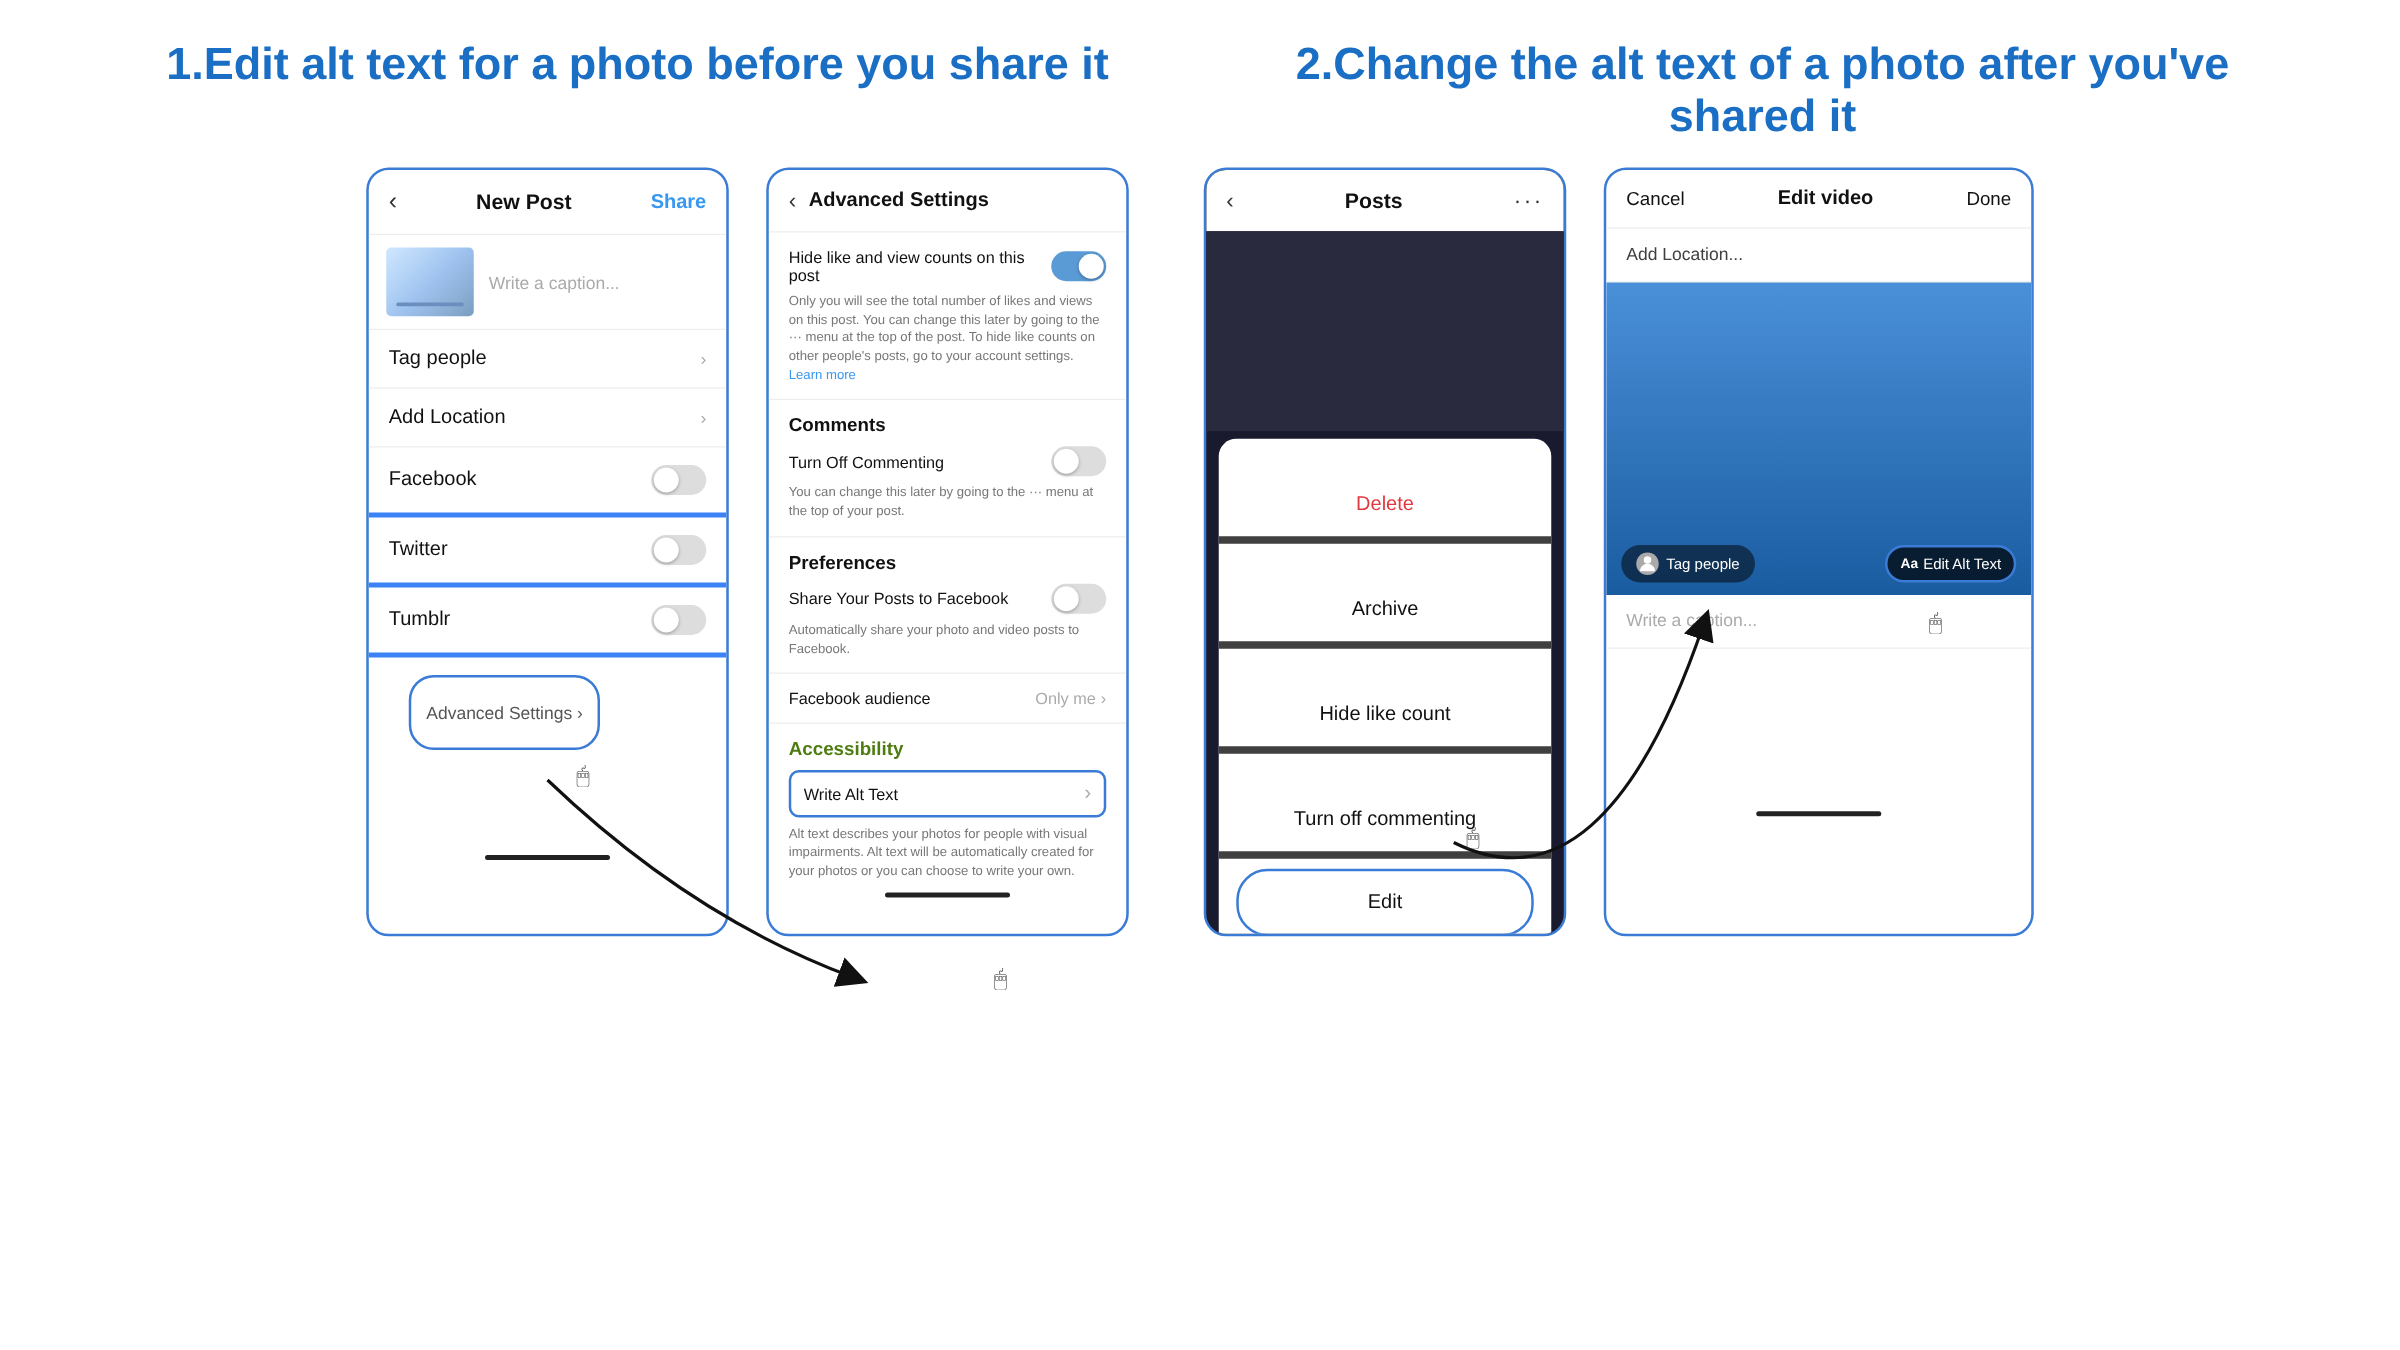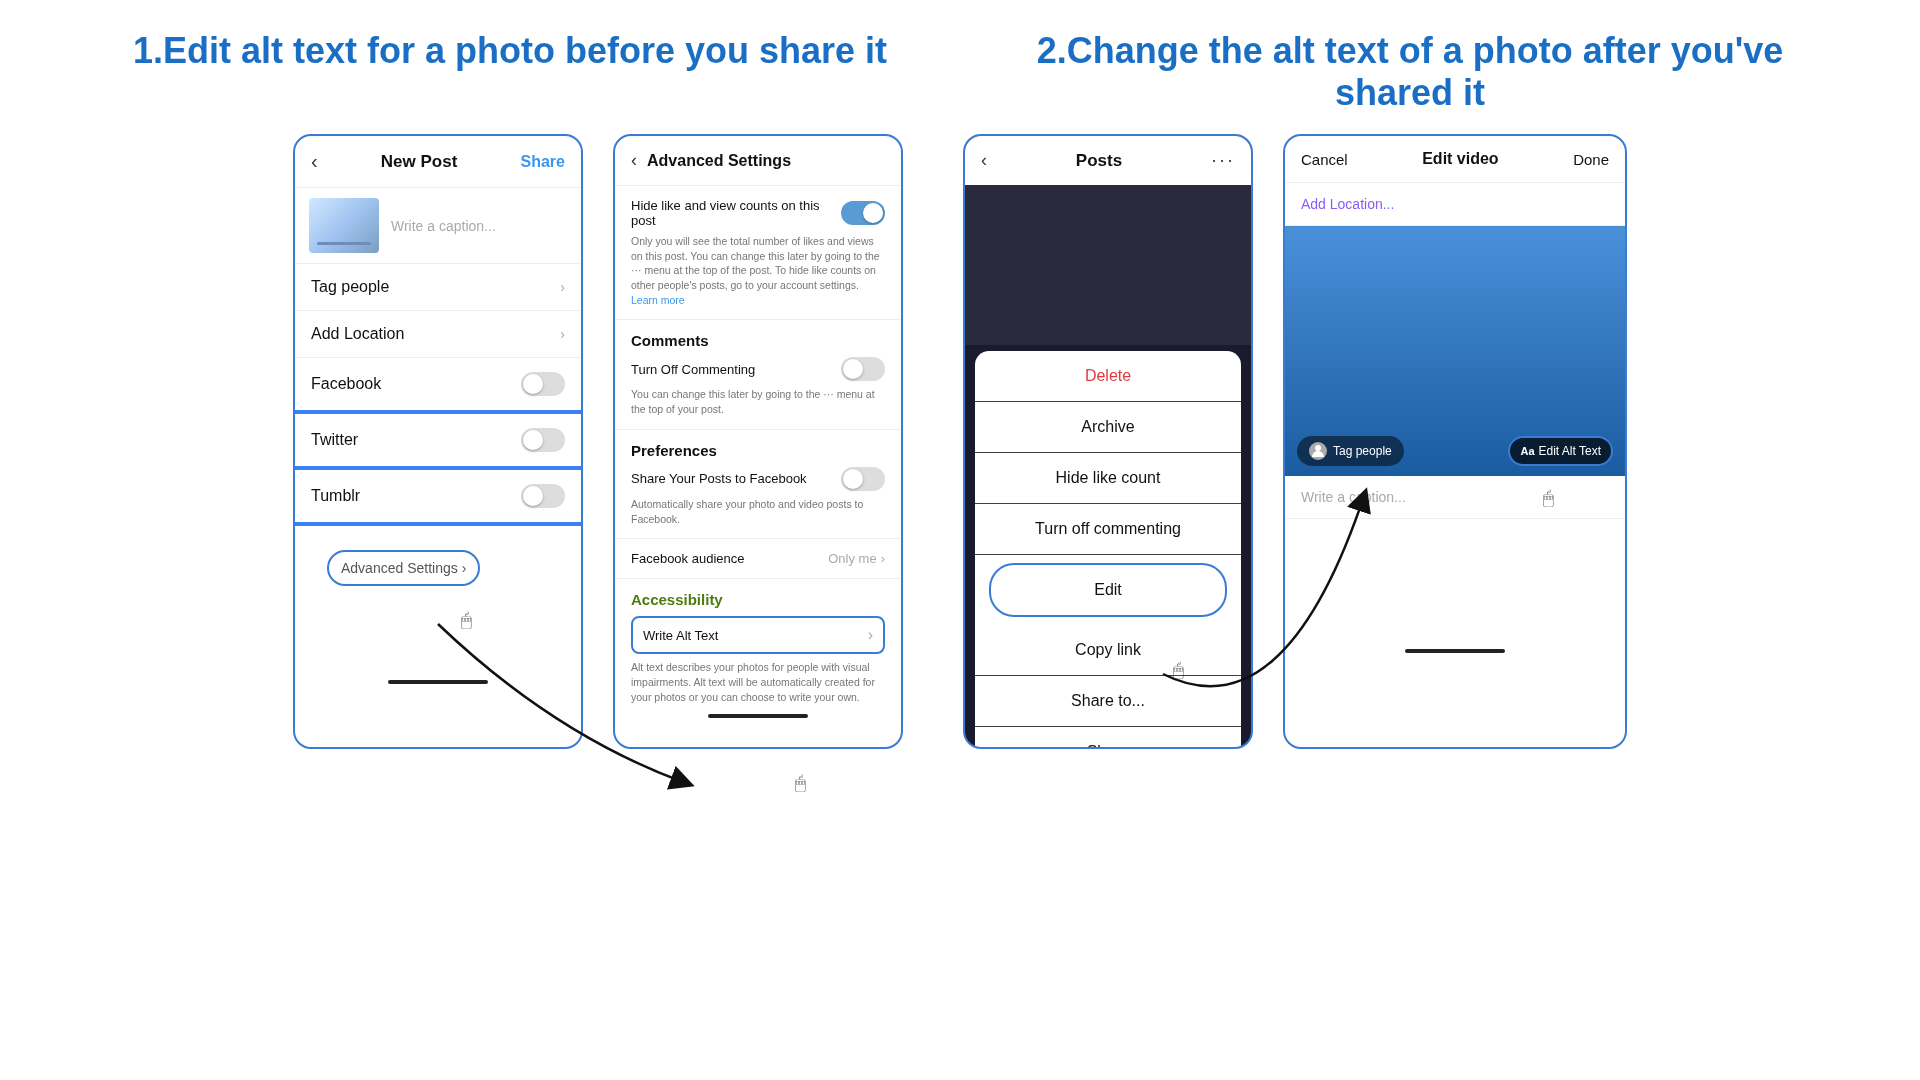--- a/index.html
+++ b/index.html
@@ -136,29 +136,29 @@
       width: 20px;
       height: 20px;
       background: #fff;
       border-radius: 50%;
       top: 2px;
       left: 2px;
       box-shadow: 0 1px 3px rgba(0,0,0,0.3);
     }
 
     .advanced-settings-btn {
-      margin: 14px 16px;
+      margin: 4px 16px;
       display: inline-flex;
       align-items: center;
       gap: 4px;
       font-size: 14px;
       color: #555;
       border: 2px solid #3a7bd5;
       border-radius: 20px;
-      padding: 8px 12px;
+      padding: 20px 12px;
     }
 
     .home-indicator {
       width: 100px;
       height: 4px;
       background: #222;
       border-radius: 2px;
       margin: 10px auto 8px;
     }
 
@@ -331,22 +331,23 @@
     .action-sheet {
       background: #fff;
       border-radius: 14px;
       margin: 0 10px;
       overflow: hidden;
     }
     .action-sheet-item {
       padding: 16px;
       text-align: center;
       font-size: 16px;
-      border-bottom: 1px solid #404040;
-      color: #111;
+      border-bottom: 6px solid #404040;
+      color: #111;
+      margin-top: 28px;
     }
     .action-sheet-item.delete {
       color: #e0393e;
     }
     .action-sheet-item.edit-highlighted {
       border: 2.5px solid #3a7bd5;
       border-radius: 25px;
       margin: 4px 8px;
       color: #111;
       font-weight: 500;
@@ -379,21 +380,21 @@
       color: #111;
       font-weight: 500;
     }
 
     .add-location-row {
       padding: 12px 16px;
       border-bottom: 1px solid #eee;
     }
     .add-location-row .label {
       font-size: 14px;
-      color: #8b5cf6;
+      color: #404040;
     }
 
     .blue-photo-area {
       height: 250px;
       background: linear-gradient(180deg, #4a90d9 0%, #1a5ca0 100%);
       position: relative;
       display: flex;
       flex-direction: column;
       justify-content: flex-end;
       padding-bottom: 10px;

